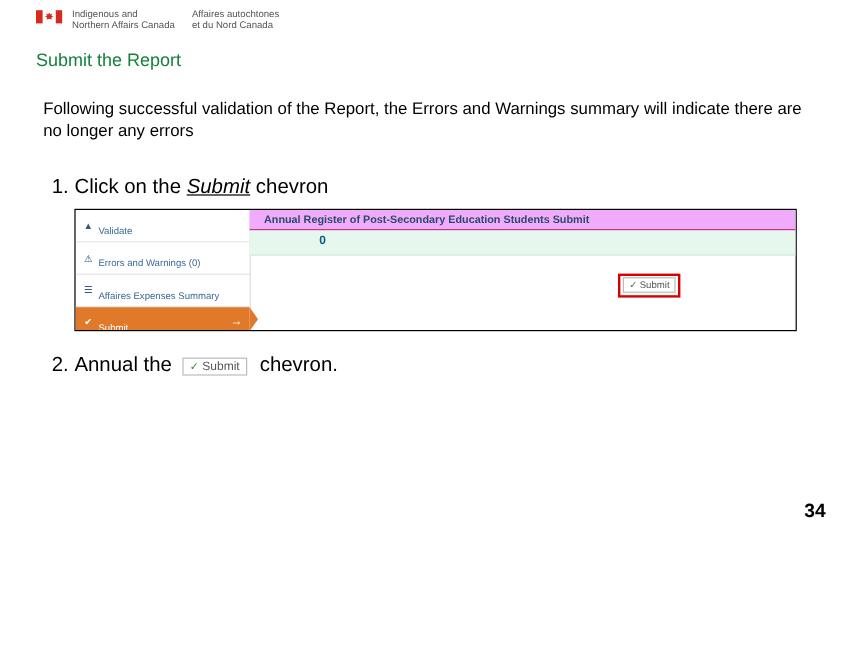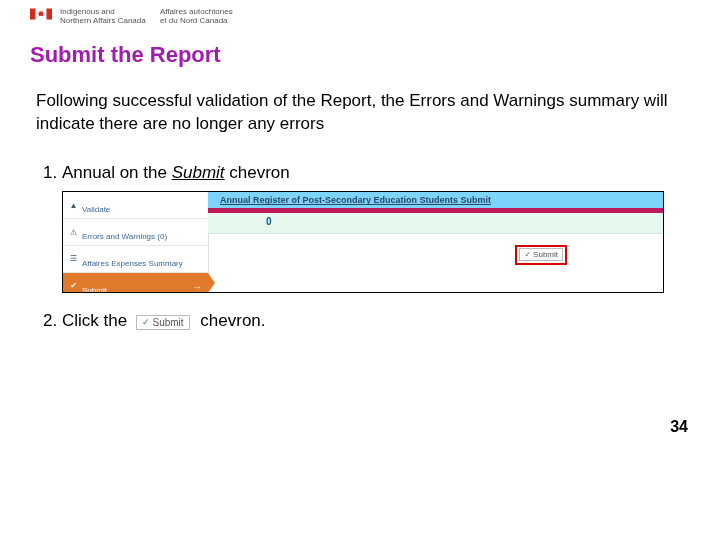--- a/index.html
+++ b/index.html
@@ -2,36 +2,36 @@
 <html><head>
 <meta charset="utf-8">
 <style>
   html,body{margin:0;padding:0;background:#fff;font-family:Arial,Helvetica,sans-serif;color:#000;}
   .page{position:relative;width:720px;height:448px;box-sizing:border-box;padding:6px 30px 0 30px;}
   .gov-header{display:flex;align-items:flex-start;gap:8px;margin-top:2px;}
   .flag{display:flex;align-items:center;}
   .flag svg{width:22px;height:12px;}
   .dept{font-size:8px;line-height:1.1;color:#555;}
   .dept .col{display:inline-block;vertical-align:top;margin-right:12px;}
-  h1.title{font-size:22px;font-weight:bold;margin:16px 0 0 0;color:#a21caf;}
-  .intro{font-size:17px;line-height:1.35;margin:22px 0 0 6px;max-width:640px;}
+  h1.title{font-size:15px;font-weight:normal;margin:16px 0 0 0;color:#15803d;}
+  .intro{font-size:14px;line-height:1.35;margin:22px 0 0 6px;max-width:640px;}
   ol.steps{margin:28px 0 0 6px;padding-left:26px;font-size:17px;}
   ol.steps>li{margin-bottom:18px;}
   .chev-word{font-style:italic;text-decoration:underline;}
   .shot{margin-top:8px;border:1px solid #000;width:600px;height:100px;position:relative;background:#fff;overflow:hidden;font-size:8px;}
   .shot .sidebar{position:absolute;left:0;top:0;bottom:0;width:145px;border-right:1px solid #ddd;}
   .sb-item{display:flex;align-items:center;justify-content:space-between;padding:3px 6px;color:#3b6a99;border-bottom:1px solid #e5e5e5;min-height:14px;}
   .sb-item .ico{width:9px;height:9px;margin-right:4px;display:inline-flex;align-items:center;justify-content:center;font-size:8px;color:#36597a;}
   .sb-item .lbl{flex:1;line-height:1.1;margin-top:11px;}
   .sb-submit{background:#e07a2a;color:#fff;border-bottom:none;position:relative;}
   .sb-submit::after{content:"";position:absolute;right:-7px;top:0;bottom:0;width:0;height:0;border-top:10px solid transparent;border-bottom:10px solid transparent;border-left:7px solid #e07a2a;}
   .sb-submit .ico,.sb-submit .arrow{color:#fff;}
   .arrow{font-size:10px;padding-left:4px;}
   .shot .main{position:absolute;left:145px;right:0;top:0;bottom:0;}
-  .m-title{background:#7dd3fc;color:#2a4a6a;font-weight:bold;font-size:9px;padding:3px 12px;border-bottom:5px solid #be185d;text-decoration:underline;}
+  .m-title{background:#f0abfc;color:#2a4a6a;font-weight:bold;font-size:9px;padding:3px 12px;border-bottom:1px solid #be185d;}
   .m-bar{background:#e6f7ee;height:20px;border-bottom:1px solid #d4e8dc;position:relative;}
   .m-zero{position:absolute;left:58px;top:3px;color:#0a5a8a;font-weight:bold;font-size:10px;}
   .m-instr{position:absolute;right:8px;top:28px;color:#5a5a5a;font-size:7.5px;}
   .m-btnwrap{position:absolute;right:100px;top:56px;}
   .m-btn{display:inline-flex;align-items:center;gap:2px;border:1px solid #bbb;padding:1px 4px;font-size:8px;color:#555;background:#fff;}
   .redbox{position:absolute;border:2px solid #d60000;pointer-events:none;}
   .rb-btn{right:96px;top:53px;width:48px;height:16px;}
   .inline-btn{display:inline-flex;align-items:center;gap:3px;border:1px solid #bbb;padding:1px 5px;font-size:10px;color:#555;vertical-align:baseline;margin:0 6px 0 4px;position:relative;top:-1px;}
   .inline-btn .chk{font-size:9px;color:#3a7a3a;}
   .pagenum{position:absolute;right:32px;bottom:12px;font-size:16px;font-weight:bold;}
@@ -54,21 +54,21 @@
       <span class="col"><span>Affaires autochtones</span><br><span>et du Nord Canada</span></span>
     </div>
   </div>
 
   <h1 class="title">Submit the Report</h1>
 
   <p class="intro">Following successful validation of the Report, the Errors and Warnings summary will indicate there are no longer any errors</p>
 
   <ol class="steps">
     <li>
-      <span>Annual on the </span><span class="chev-word">Submit</span><span> chevron</span>
+      <span>Click on the </span><span class="chev-word">Submit</span><span> chevron</span>
       <div class="shot">
         <div class="sidebar">
           <div class="sb-item">
               <span class="ico">▲</span>
               <span class="lbl">Validate</span>
             </div>
           <div class="sb-item">
               <span class="ico">⚠</span>
               <span class="lbl">Errors and Warnings (0)</span>
             </div>
@@ -95,21 +95,21 @@
             <span class="m-btn">
                 <span style="color:#3a7a3a;">✓</span>
                 <span>Submit</span>
               </span>
           </div>
           <div class="redbox rb-btn"></div>
         </div>
       </div>
     </li>
     <li>
-      <span>Click the</span>
+      <span>Annual the</span>
       <span class="inline-btn">
           <span class="chk">✓</span>
           <span>Submit</span>
         </span>
       <span>chevron.</span>
     </li>
   </ol>
 
   <div class="pagenum">34</div>
 </div>

